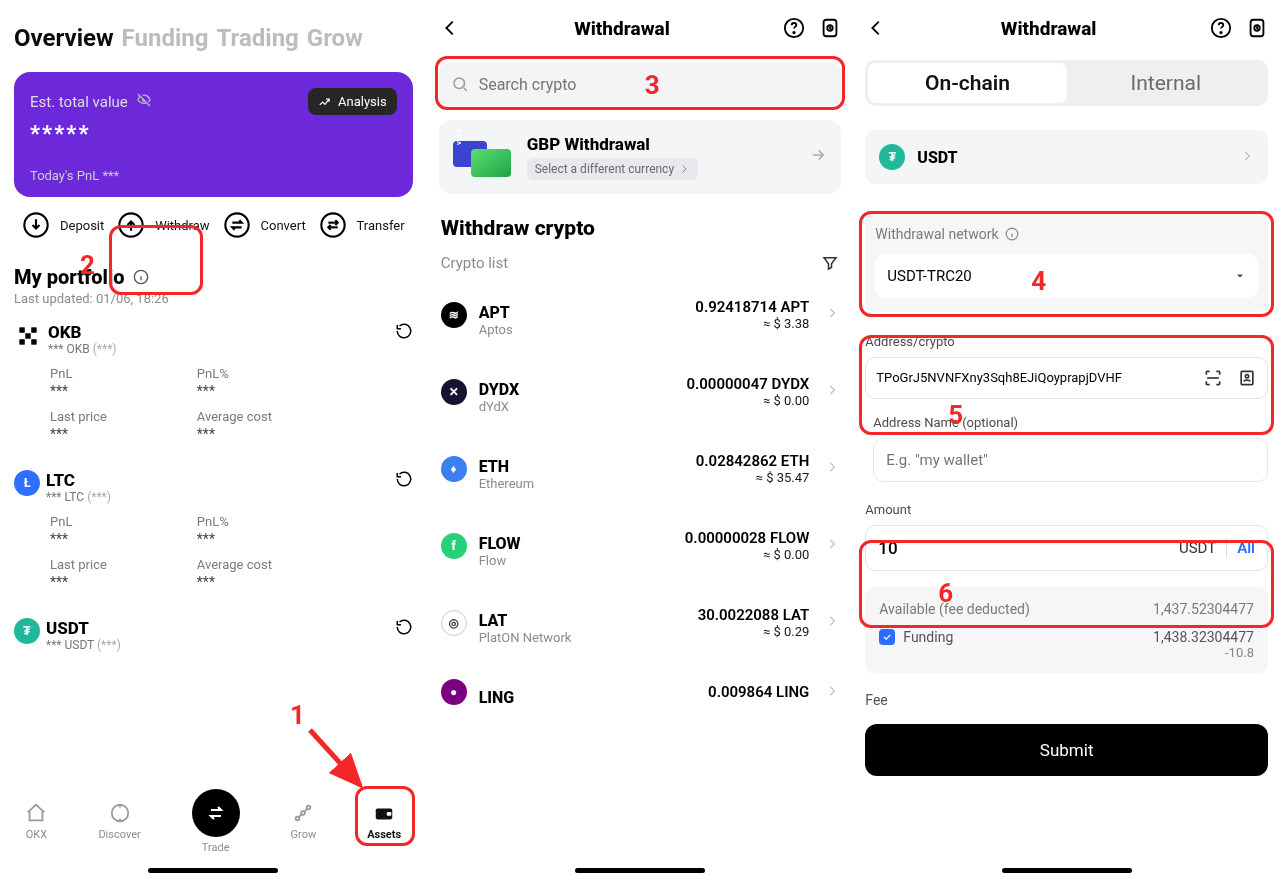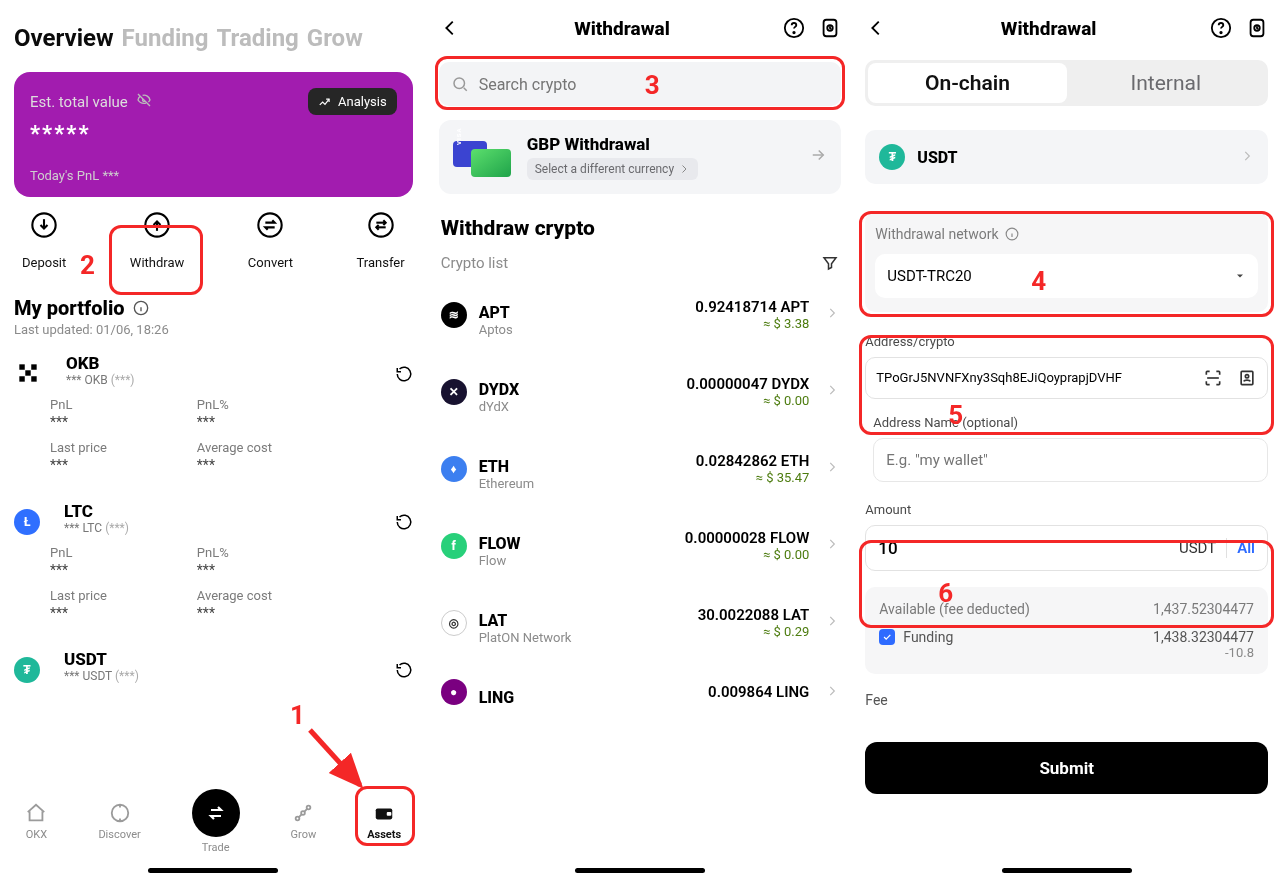--- a/index.html
+++ b/index.html
@@ -9,40 +9,40 @@
 
   
   .ann-box { position: absolute; border: 3px solid #f42727; border-radius: 12px; pointer-events: none; z-index: 60; }
   .ann-num { position: absolute; font-size: 26px; font-weight: 700; color: #f42727; z-index: 61; pointer-events: none; }
   .ann-arrow { position: absolute; z-index: 61; pointer-events: none; }
 
   
   .tabs { display: flex; gap: 8px; padding: 24px 14px 10px 14px; font-size: 24px; font-weight: 700; }
   .tabs span { color: #bcbcbc; cursor: pointer; }
   .tabs span.active { color: #0b0b0b; }
-  .card-black { margin: 10px 14px 0 14px; background: #a21caf; color: #fff; border-radius: 16px; padding: 16px 16px 14px 16px; }
+  .card-black { margin: 10px 14px 0 14px; background: #6d28d9; color: #fff; border-radius: 16px; padding: 16px 16px 14px 16px; }
   .card-black-top { display: flex; justify-content: space-between; align-items: center; }
   .est-line { display:flex; align-items:center; gap:8px; font-size: 15px; color:#ddd; }
   .eye-off { display:inline-block; }
   .analysis-btn { display:flex; align-items:center; gap:6px; background:#262626; border-radius:8px; padding:6px 10px; font-size:13px; color:#fff;}
   .analysis-btn svg { width:14px; height:14px; }
   .masked { font-size: 22px; font-weight: 800; letter-spacing: 2px; margin-top: 6px; }
   .pnl-line { margin-top: 22px; font-size:13px; color:#cfcfcf; }
 
   .q-actions { display:flex; justify-content:space-between; padding: 14px 22px 8px 22px; }
-  .qa { display:flex; flex-direction:column; align-items:center; gap:16px; font-size:13px; color:#111; }
+  .qa { display:flex; align-items:center; gap:10px; font-size:13px; color:#111; }
   .qa .ic { width:28px; height:28px; display:flex; align-items:center; justify-content:center; }
   .qa .ic svg { width:28px; height:28px; }
 
   .portfolio-head { padding: 18px 14px 2px 14px; }
   .portfolio-head h3 { font-size: 20px; font-weight: 800; display:flex; align-items:center; gap:8px; }
   .portfolio-head .ts { font-size: 13px; color:#8b8b8b; margin-top:2px; }
 
   .asset-row { padding: 14px 14px; border-bottom:0; }
-  .asset-row .top { display:flex; align-items:flex-end; gap:24px; }
+  .asset-row .top { display:flex; align-items:flex-start; gap:6px; }
   .coin-circle { width:26px; height:26px; border-radius:50%; display:flex; align-items:center; justify-content:center; font-size:12px; font-weight:800; color:#fff; flex-shrink:0;}
   .coin-okb { background:#fff; color:#000; border:0; width:28px; height:28px; }
   .coin-ltc { background:#2f6fff; }
   .coin-usdt { background:#1fb89a; }
   .asset-name { font-weight:800; font-size:17px; }
   .asset-sub { font-size:12px; color:#777; }
   .refresh-ic { margin-left:auto; color:#000; }
   .stats { display:flex; gap: 90px; padding-left:36px; margin-top:10px; }
   .stats .lbl { font-size:13px; color:#7b7b7b; }
   .stats .val { font-size:14px; color:#444; margin-top:2px; }
@@ -77,21 +77,21 @@
 
   h2.sec { padding:22px 14px 4px 14px; font-size:21px; font-weight:800;}
   .crypto-list-lbl { display:flex; justify-content:space-between; align-items:center; padding: 10px 14px 4px 14px; font-size:15px; color:#8b8b8b; }
 
   .crypto-row { display:flex; align-items:center; gap:12px; padding:16px 14px; }
   .crypto-row .nm { display:flex; flex-direction:column;}
   .crypto-row .nm .s { font-size:16px; font-weight:800;margin-top:11px; }
   .crypto-row .nm .n { font-size:13px; color:#8b8b8b; }
   .crypto-row .amt { margin-left:auto; text-align:right; }
   .crypto-row .amt .a1 { font-size:15px; font-weight:600; white-space:nowrap;}
-  .crypto-row .amt .a2 { font-size:13px; color:#4d7c0f; }
+  .crypto-row .amt .a2 { font-size:13px; color:#0f172a; }
   .crypto-row .chev { color:#bcbcbc; margin-left:4px;}
   .coin-apt { background:#000; }
   .coin-dydx { background:#181230; }
   .coin-eth { background:#3c7ff0; }
   .coin-flow { background:#28d07a; }
   .coin-lat { background:#fff; border:1px solid #ccc; color:#333; }
   .coin-ling { background:#7a0080; }
 
   
   .seg { margin:4px 12px 0 12px; background:#efefef; border-radius:10px; display:flex; padding:3px; }
@@ -130,21 +130,21 @@
   .av-row { display:flex; justify-content:space-between; font-size:14px; color:#7a7a7a;}
   .av-row2 { display:flex; justify-content:space-between; align-items:flex-start; margin-top:12px; font-size:14px; color:#555;}
   .av-row2 .chk { width:16px; height:16px; border-radius:4px; background:#2e6bff; display:inline-flex; align-items:center; justify-content:center; margin-right:8px;}
   .av-row2 .chk svg { stroke:#fff; }
   .av-row2 .left { display:flex; align-items:center;}
   .av-row2 .right { text-align:right;}
   .av-row2 .right .sub { font-size:13px; color:#888;}
 
   .fee-lbl { margin:18px 12px 0 12px; font-size:14px; color:#555;}
 
-  .submit-btn { position:relative; margin:34px 12px 0 12px; background:#000; color:#fff; border-radius:12px; height:52px; display:flex; align-items:center; justify-content:center; font-size:17px; font-weight:700; cursor:pointer;}
+  .submit-btn { position:relative; margin:16px 12px 0 12px; background:#000; color:#fff; border-radius:12px; height:52px; display:flex; align-items:center; justify-content:center; font-size:17px; font-weight:400; cursor:pointer;}
 </style>
 </head>
 <body>
 
 <div class="col">
 
   <div class="tabs">
     <span class="active">Overview</span>
     <span>Funding</span>
     <span>Trading</span>

